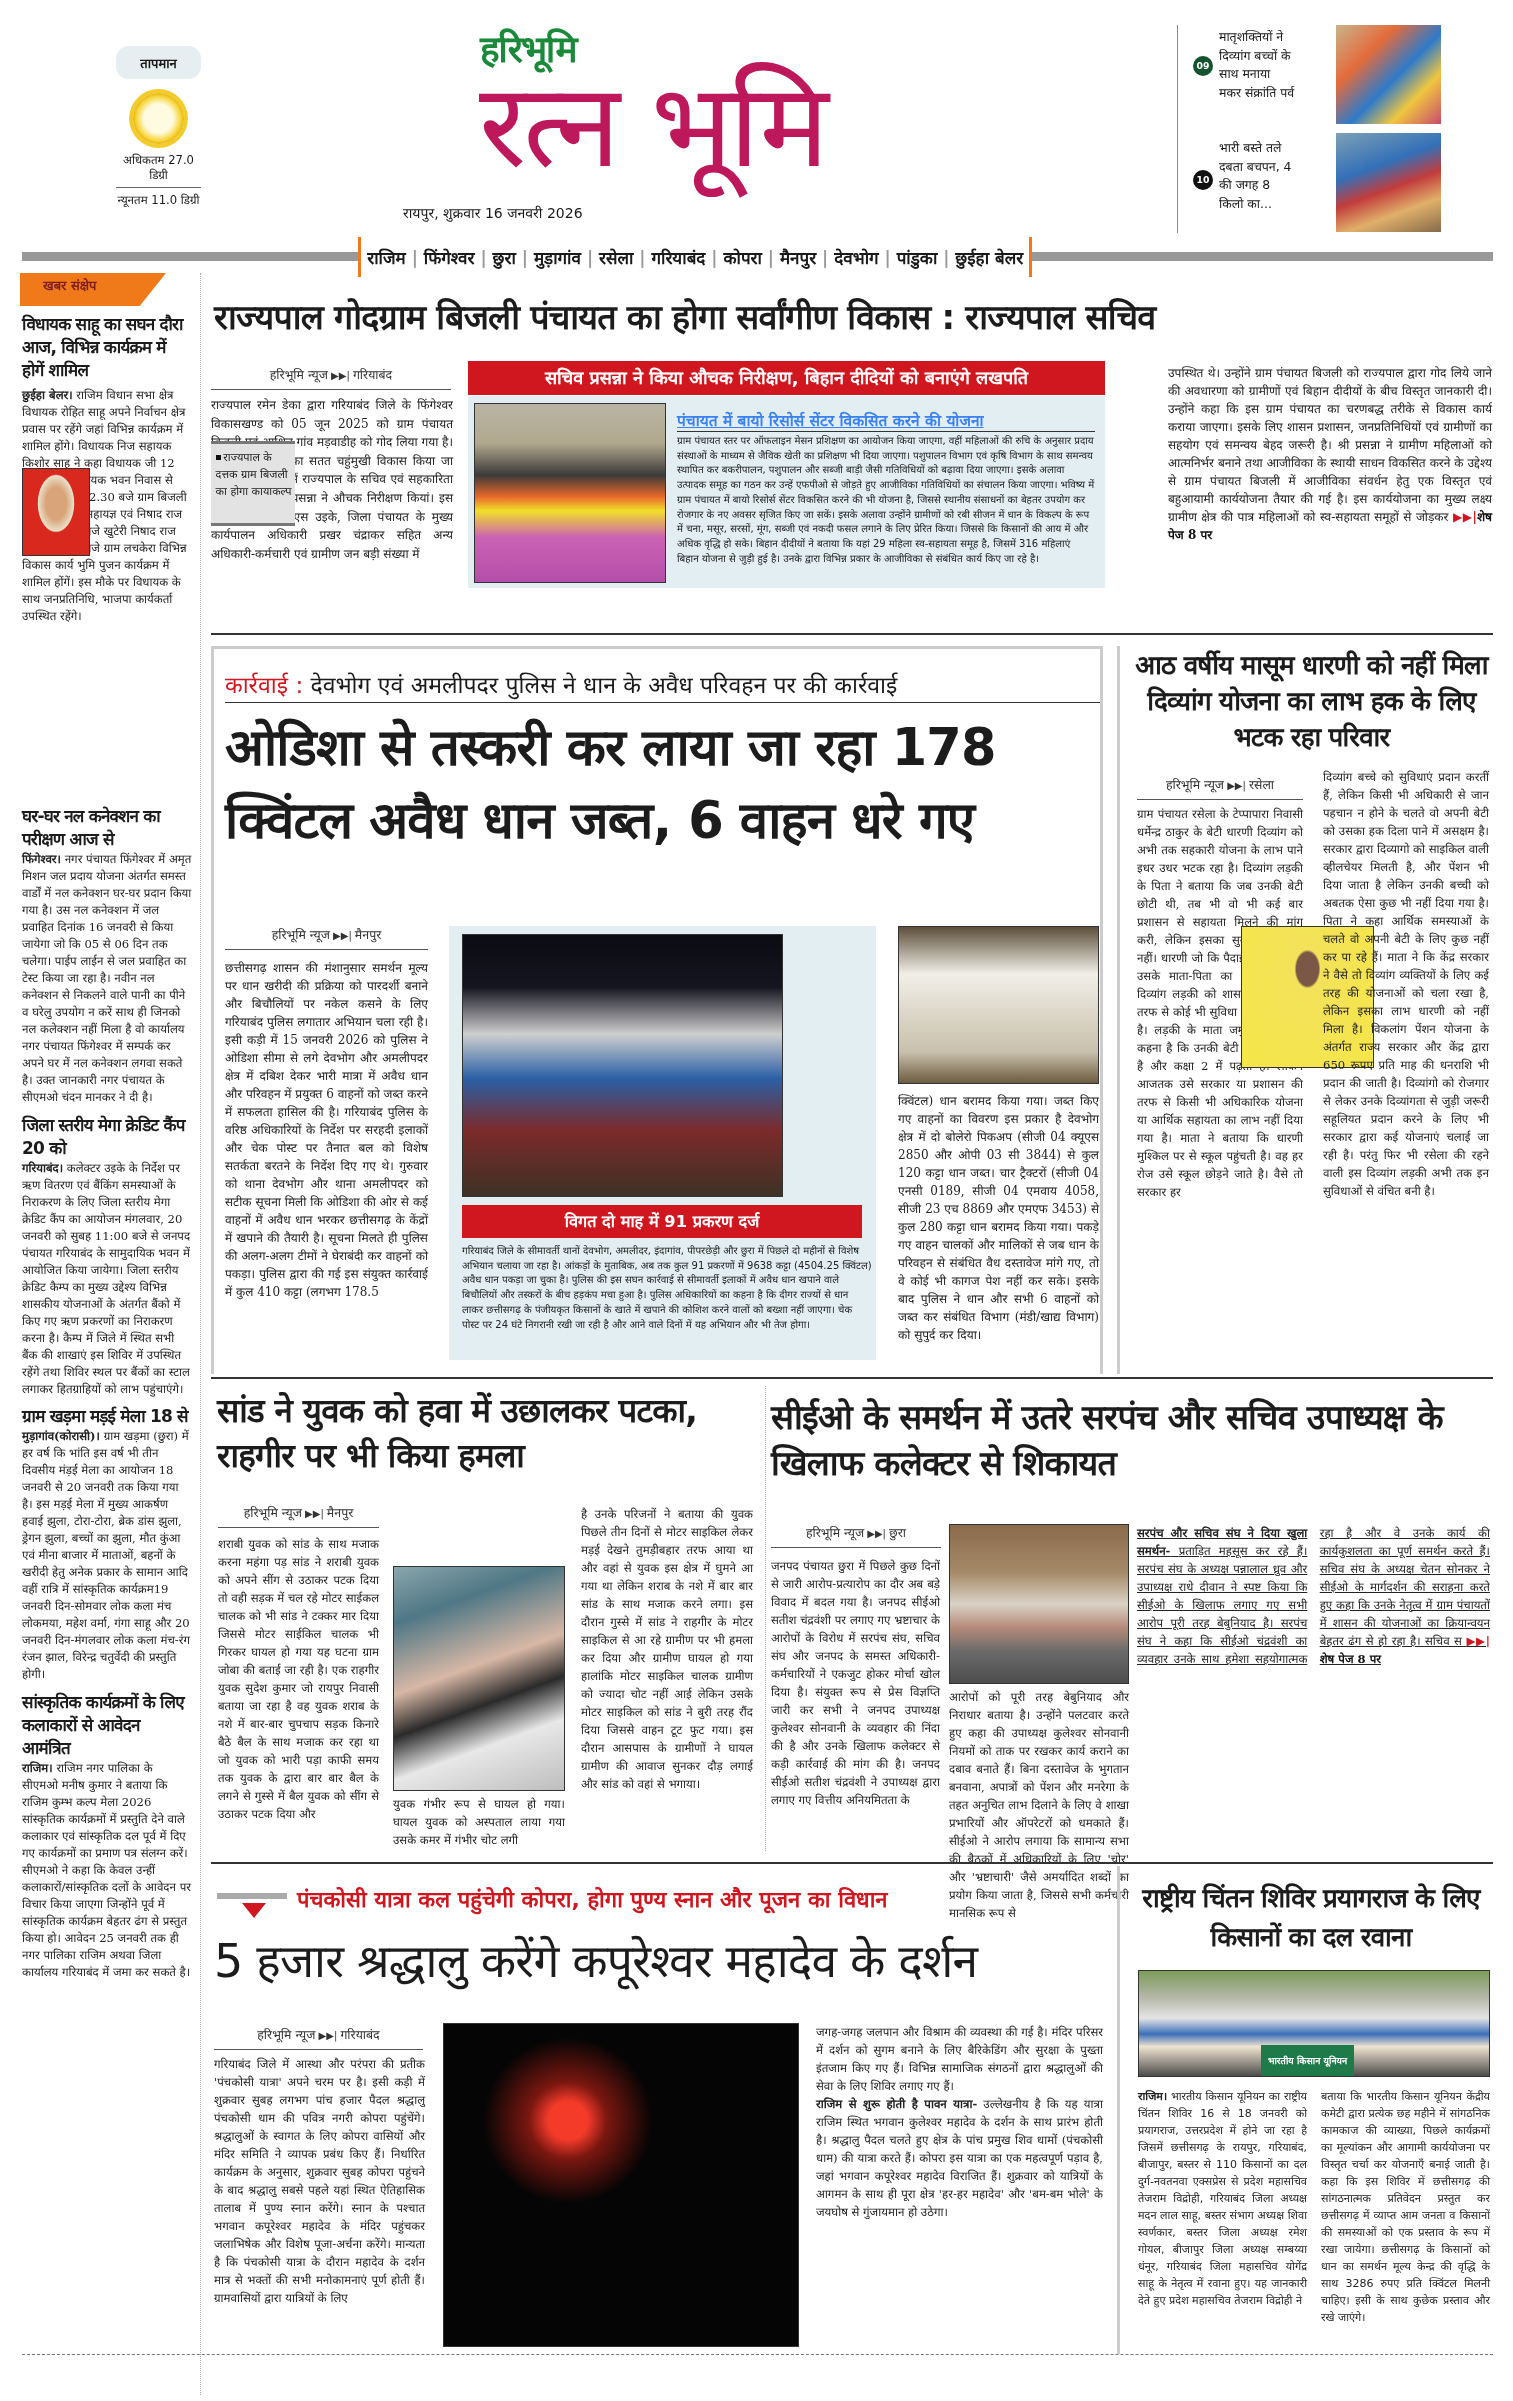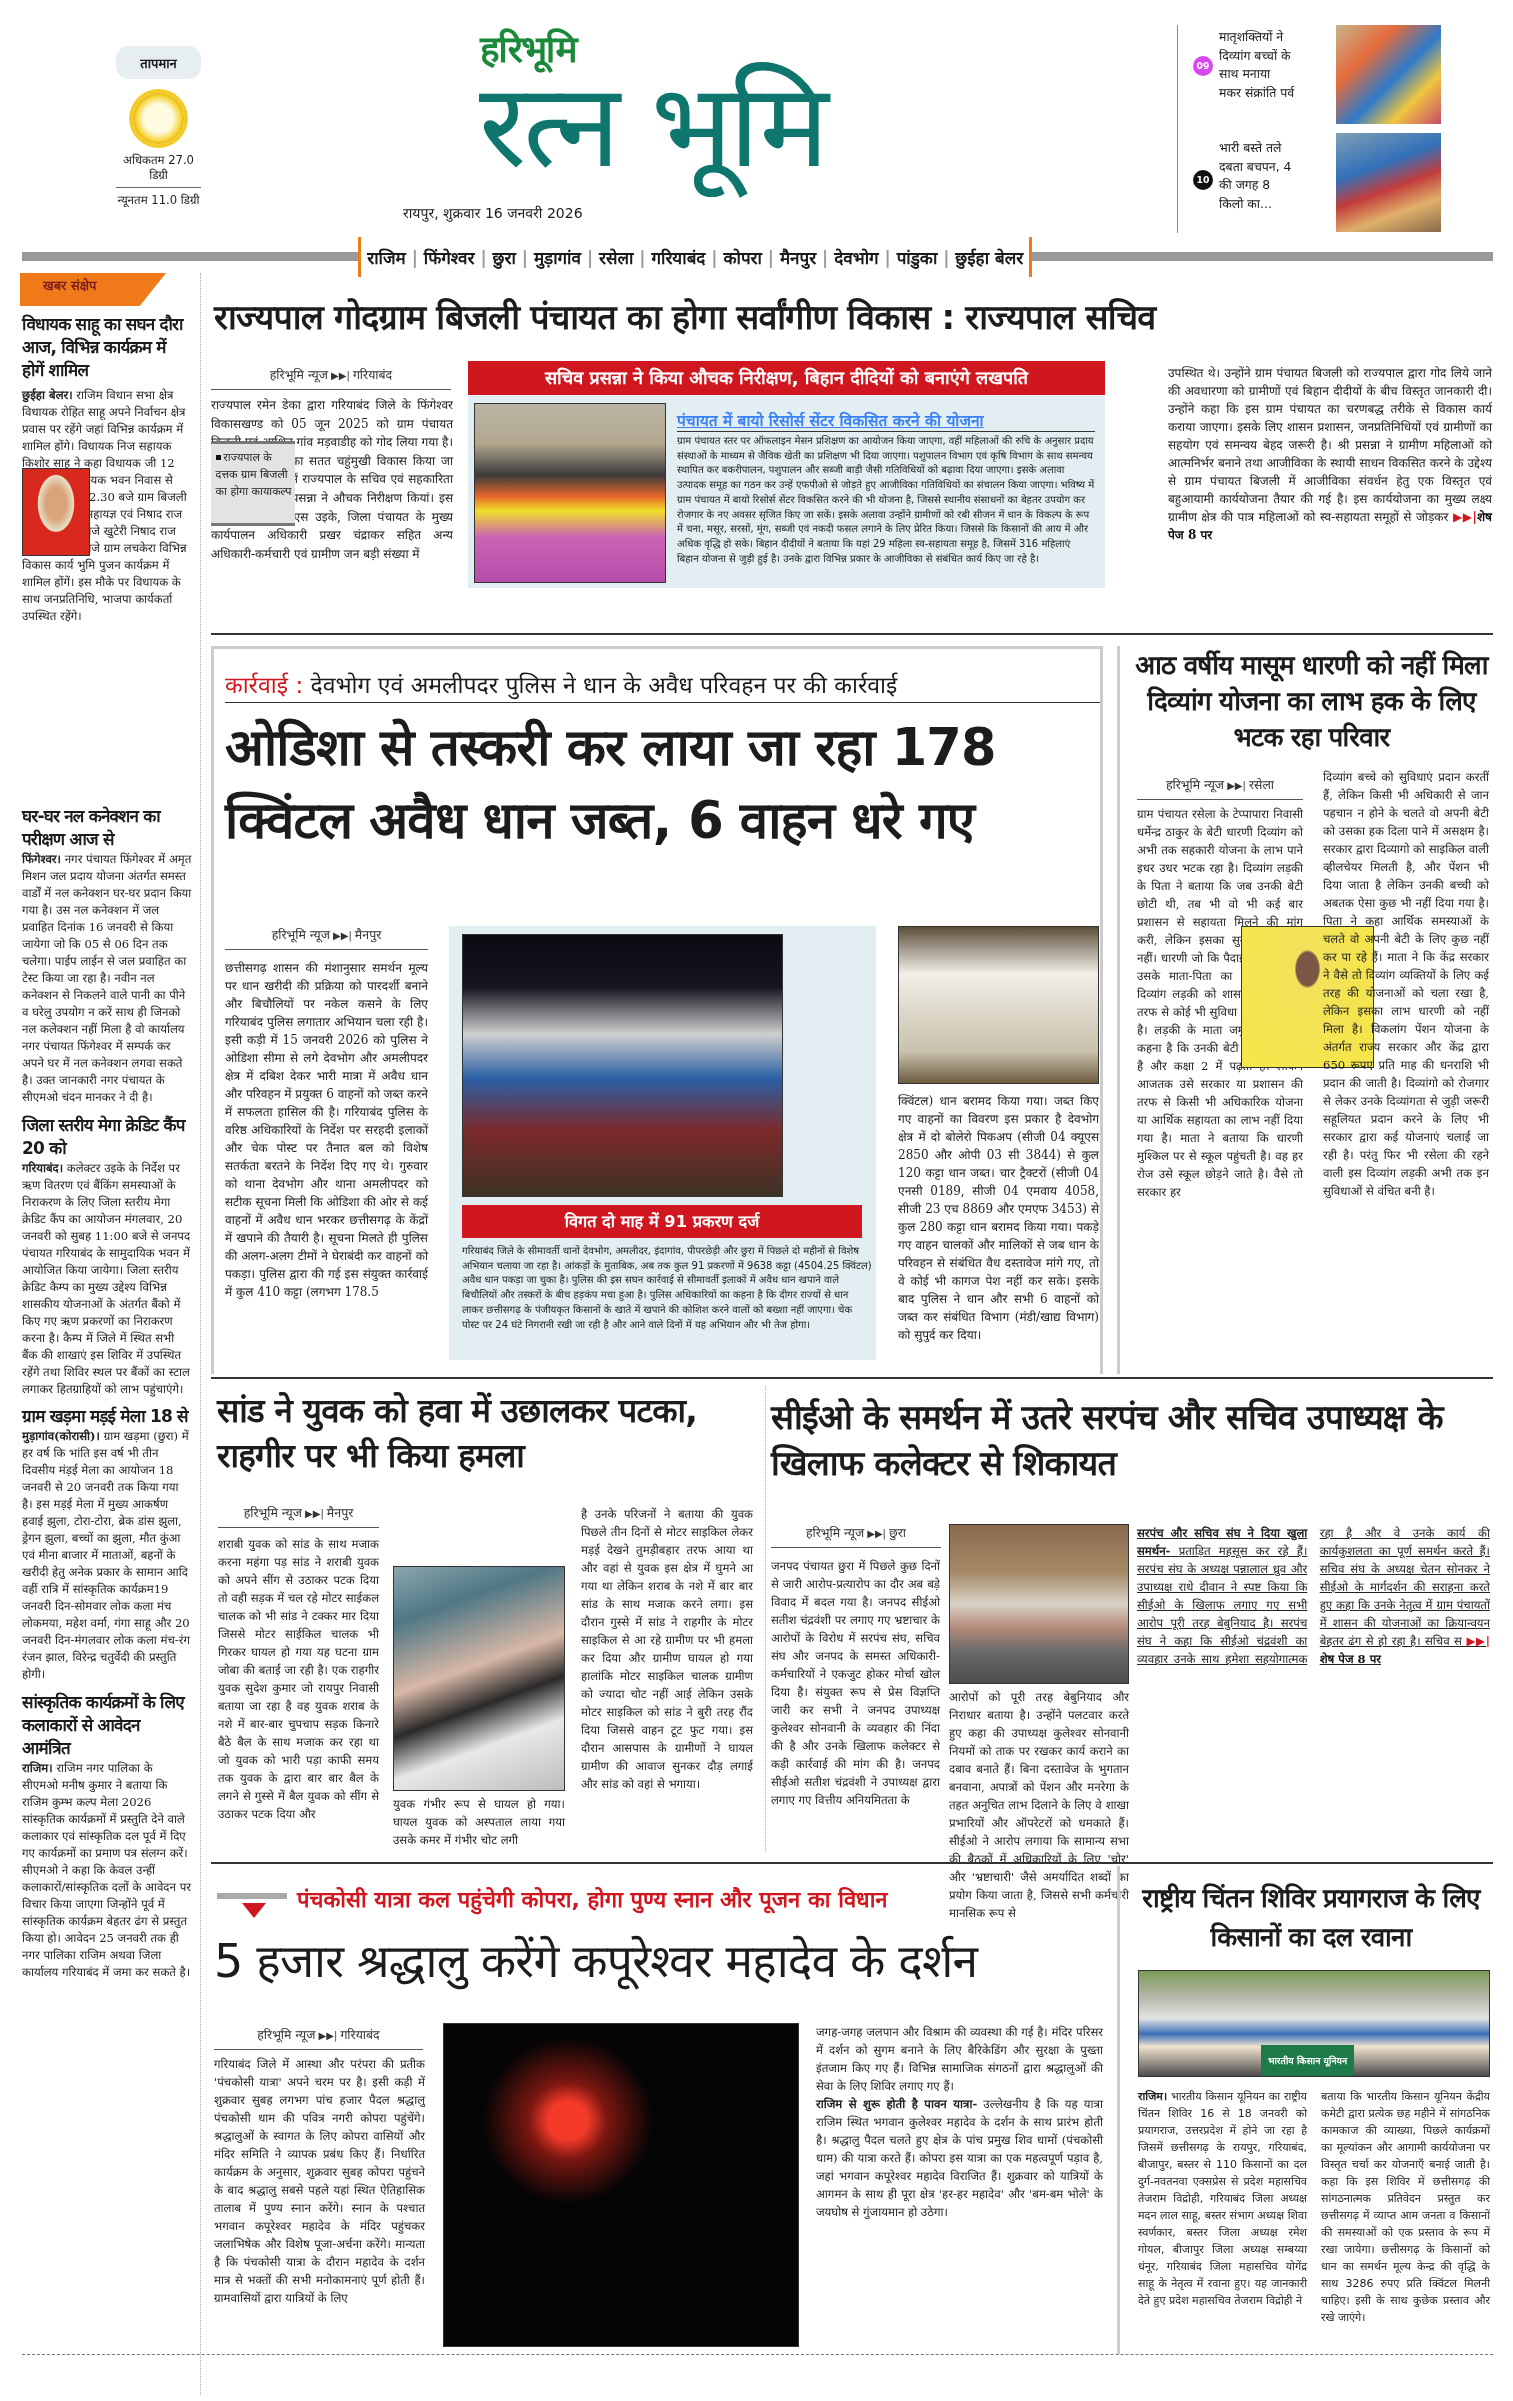--- a/index.html
+++ b/index.html
@@ -21,26 +21,26 @@
 <body>
 
 <div class="abs" style="left:116px;top:46px;width:85px;height:155px;">
   <div style="background:#e6eef2;border-radius:12.4px;text-align:center;font-size:13px;font-weight:bold;padding:7.7px 0;">तापमान</div>
   <div style="width:51px;height:51px;margin:14px auto 7.7px;border-radius:50%;background:radial-gradient(circle,#fffbe0 40%,#f6d53a 62%,#e9b60c 70%);box-shadow:0 0 0 3.9px #f3cb2a;"></div>
   <div style="font-size:11.6px;text-align:center;border-bottom:1.5px solid #666;padding-bottom:4.6px;">अधिकतम 27.0 डिग्री</div>
   <div style="font-size:11.6px;text-align:center;margin-top:4.6px;">न्यूनतम 11.0 डिग्री</div>
 </div>
 
 <div class="abs" style="left:480px;top:22px;font-size:37px;font-weight:bold;color:#1a8a3a;letter-spacing:-1.5px;">हरिभूमि</div>
-<div class="abs" style="left:479px;top:56px;font-size:116px;color:#0f766e;line-height:139px;letter-spacing:-3.1px;font-family:'DejaVu Sans',sans-serif;">रत्न भूमि</div>
+<div class="abs" style="left:479px;top:56px;font-size:116px;color:#be185d;line-height:139px;letter-spacing:-3.1px;font-family:'DejaVu Sans',sans-serif;">रत्न भूमि</div>
 <div class="abs" style="left:403px;top:203px;font-size:14px;">रायपुर, शुक्रवार 16 जनवरी 2026</div>
 
 <div class="abs" style="left:1177px;top:25px;height:208px;border-left:1.5px solid #888;"></div>
 <div class="abs" style="left:1193px;top:25px;width:310px;height:99px;">
-  <div style="position:absolute;left:0;top:31px;width:20px;height:20px;border-radius:50%;background:#d946ef;color:#fff;font-size:9.3px;font-weight:bold;text-align:center;line-height:20px;">09</div>
+  <div style="position:absolute;left:0;top:31px;width:20px;height:20px;border-radius:50%;background:#14532d;color:#fff;font-size:9.3px;font-weight:bold;text-align:center;line-height:20px;">09</div>
   <div style="position:absolute;left:26px;top:3.1px;width:77px;font-size:12.4px;line-height:18.6px;">मातृशक्तियों ने दिव्यांग बच्चों के साथ मनाया मकर संक्रांति पर्व</div>
   <div style="position:absolute;left:143px;top:0;width:105px;height:99px;background:linear-gradient(135deg,#c8b38a,#e46b3c 30%,#2f7ac9 55%,#f0c640 75%,#c84b6d);"></div>
 </div>
 <div class="abs" style="left:1193px;top:133px;width:310px;height:99px;">
   <div style="position:absolute;left:0;top:37px;width:20px;height:20px;border-radius:50%;background:#111;color:#fff;font-size:9.3px;font-weight:bold;text-align:center;line-height:20px;">10</div>
   <div style="position:absolute;left:26px;top:6.2px;width:77px;font-size:12.4px;line-height:18.6px;">भारी बस्ते तले दबता बचपन, 4 की जगह 8 किलो का...</div>
   <div style="position:absolute;left:143px;top:0;width:105px;height:99px;background:linear-gradient(160deg,#7ea0b5,#3370b8 35%,#c23c3c 55%,#e0b06a 75%,#866a4a);"></div>
 </div>
 
 <div class="abs" style="left:22px;top:252px;width:1471px;height:9.3px;background:#999;"></div>

